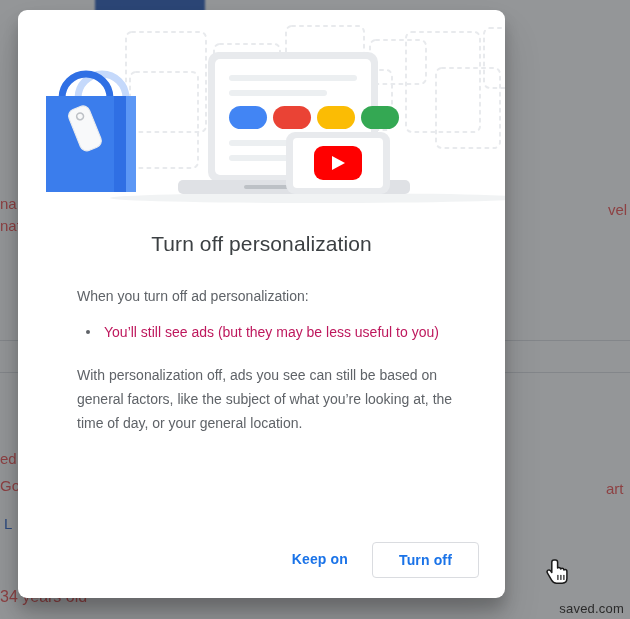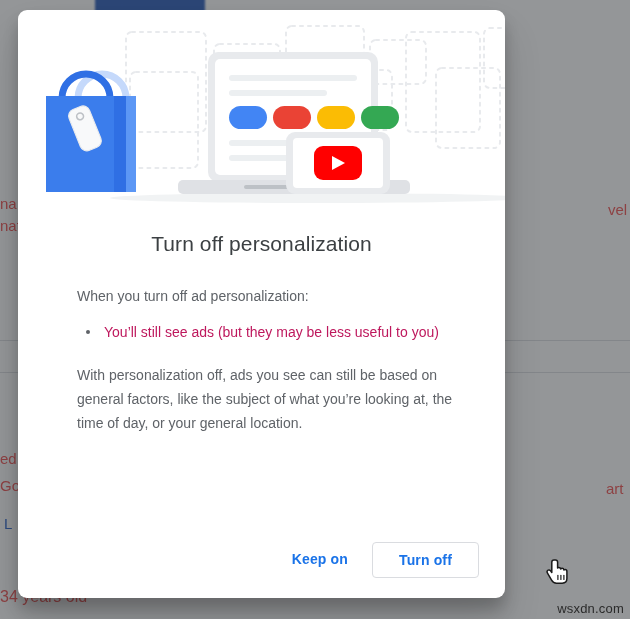--- a/index.html
+++ b/index.html
@@ -306,13 +306,13 @@
   <svg width="26" height="30" viewBox="0 0 26 30" xmlns="http://www.w3.org/2000/svg" aria-hidden="true">
     <path d="M8 2 C6.6 2 5.8 3 5.8 4.2 L5.8 14.5 L4.6 12.8 C3.9 11.8 2.6 11.6 1.8 12.3 C1 13 0.9 14.2 1.5 15.1 L5.6 22.2 C6.6 24 8.2 25.2 10.4 25.2 L16.2 25.2 C19 25.2 20.9 23.3 20.9 20.6 L20.9 13.4 C20.9 12.3 20.1 11.5 19.1 11.5 C18.6 11.5 18.2 11.7 17.9 12 C17.8 11 17 10.3 16.1 10.3 C15.5 10.3 15 10.6 14.7 11 C14.5 10.1 13.8 9.5 12.9 9.5 C12.4 9.5 11.9 9.7 11.6 10 L11.6 4.2 C11.6 3 10.7 2 9.4 2 Z" fill="#ffffff" stroke="#1a1a1a" stroke-width="1.5" stroke-linejoin="round"></path>
     <g stroke="#1a1a1a" stroke-width="1.2" stroke-linecap="round">
       <line x1="11.9" y1="17.4" x2="11.9" y2="21.4"></line>
       <line x1="14.9" y1="17.4" x2="14.9" y2="21.4"></line>
       <line x1="17.9" y1="17.4" x2="17.9" y2="21.4"></line>
     </g>
   </svg>
 </div>
 
-<div class="watermark">wsxdn.com</div>
+<div class="watermark">saved.com</div>
 
 </body></html>

